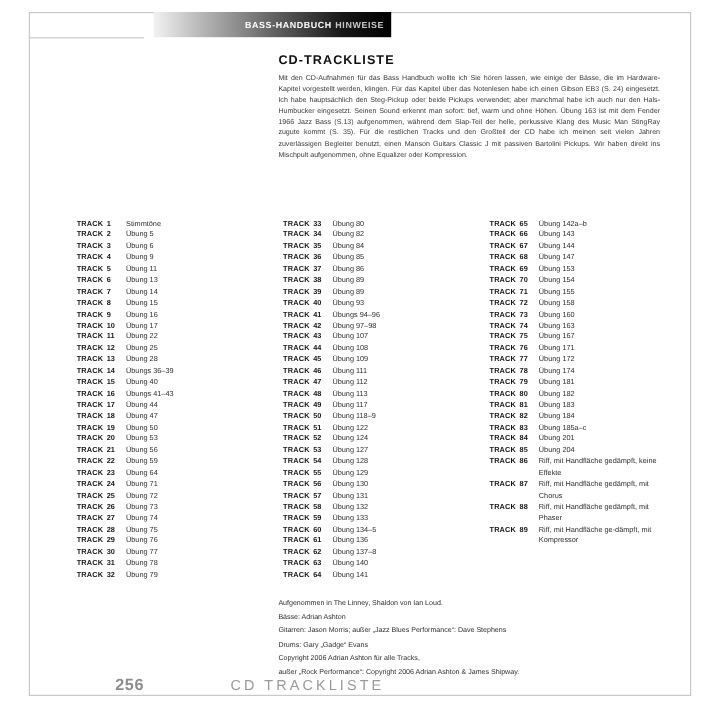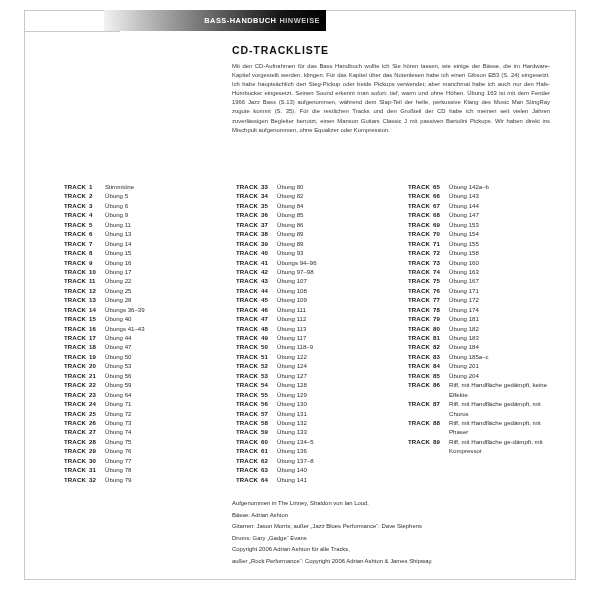--- a/index.html
+++ b/index.html
@@ -28,23 +28,23 @@
     top: 10px;
     width: 552px;
     height: 570px;
     border: 1px solid #c9c9c9;
     box-sizing: border-box;
   }
 
   
   .header-bar {
     position: absolute;
-    left: 104px;
+    left: 128px;
     top: 10px;
-    width: 222px;
+    width: 198px;
     height: 21px;
     background: linear-gradient(to right, #f2f2f2 0%, #bdbdbd 18%, #5e5e5e 52%, #161616 80%, #000000 100%);
     display: flex;
     align-items: center;
     justify-content: flex-end;
     padding-right: 6px;
     box-sizing: border-box;
   }
   .header-title {
     font-size: 7.4px;
@@ -658,14 +658,18 @@
 
   <div class="credits">
       <div>Aufgenommen in The Linney, Shaldon von Ian Loud.</div>
       <div>Bässe: Adrian Ashton</div>
       <div>Gitarren: Jason Morris; außer „Jazz Blues Performance“: Dave Stephens</div>
       <div>Drums: Gary „Gadge“ Evans</div>
       <div>Copyright 2006 Adrian Ashton für alle Tracks,</div>
       <div>außer „Rock Performance“: Copyright 2006 Adrian Ashton &amp; James Shipway.</div>
     </div>
 
+  <div class="footer">
+    <div class="folio">256</div>
+    <div class="footer-title">CD TRACKLISTE</div>
+  </div>
 
 </div>
 
 </body></html>

